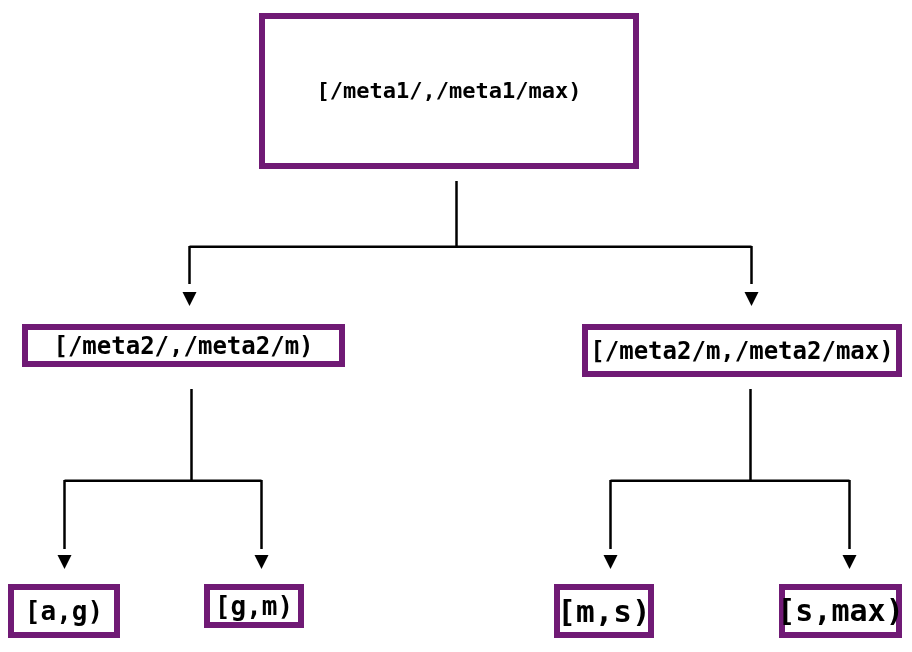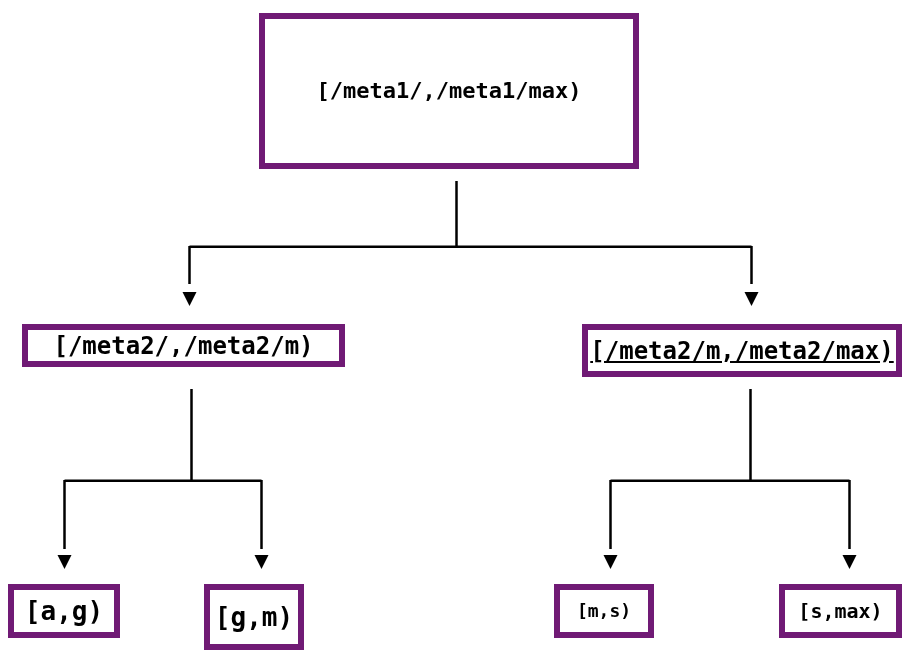--- a/index.html
+++ b/index.html
@@ -39,25 +39,25 @@
     font-weight: 700;
     white-space: nowrap;
     z-index: 2;
   }
   .node .label {
     display: inline-block;
     line-height: 1;
   }
   #node-root       { left: 259px; top: 13px;  width: 380px; height: 156px; font-size: 22px; }
   #node-l2-left    { left: 22px;  top: 324px; width: 323px; height: 43px;  font-size: 24px; }
-  #node-l2-right   { left: 582px; top: 324px; width: 320px; height: 53px;  font-size: 24px; text-decoration: underline; }
+  #node-l2-right   { left: 582px; top: 324px; width: 320px; height: 53px;  font-size: 24px; }
   #node-leaf-ag    { left: 8px;   top: 584px; width: 112px; height: 54px;  font-size: 26px; }
-  #node-leaf-gm    { left: 204px; top: 584px; width: 100px; height: 66px;  font-size: 26px; align-items: center; }
-  #node-leaf-ms    { left: 554px; top: 584px; width: 100px; height: 54px;  font-size: 18px; justify-content: center; }
-  #node-leaf-smax  { left: 779px; top: 584px; width: 123px; height: 54px;  font-size: 20px; }
+  #node-leaf-gm    { left: 204px; top: 584px; width: 100px; height: 44px;  font-size: 26px; align-items: center; }
+  #node-leaf-ms    { left: 554px; top: 584px; width: 100px; height: 54px;  font-size: 31px; justify-content: center; }
+  #node-leaf-smax  { left: 779px; top: 584px; width: 123px; height: 54px;  font-size: 30px; }
 </style>
 </head>
 <body>
 
 <div class="stage">
 
   <svg class="connectors" viewBox="0 0 912 652" xmlns="http://www.w3.org/2000/svg">
 
     <g stroke="#000000" stroke-width="2.5" fill="none">
       <line x1="456.5" y1="181" x2="456.5" y2="248"></line>

